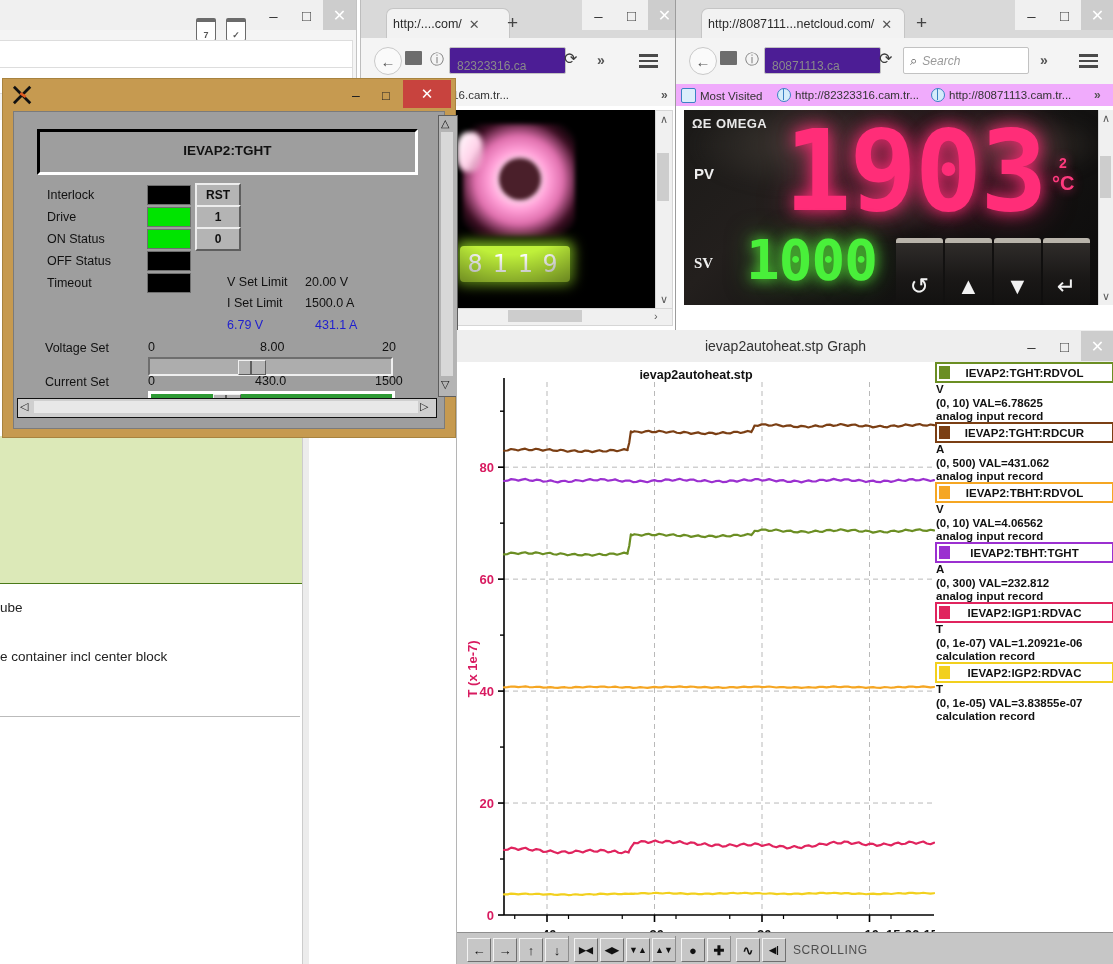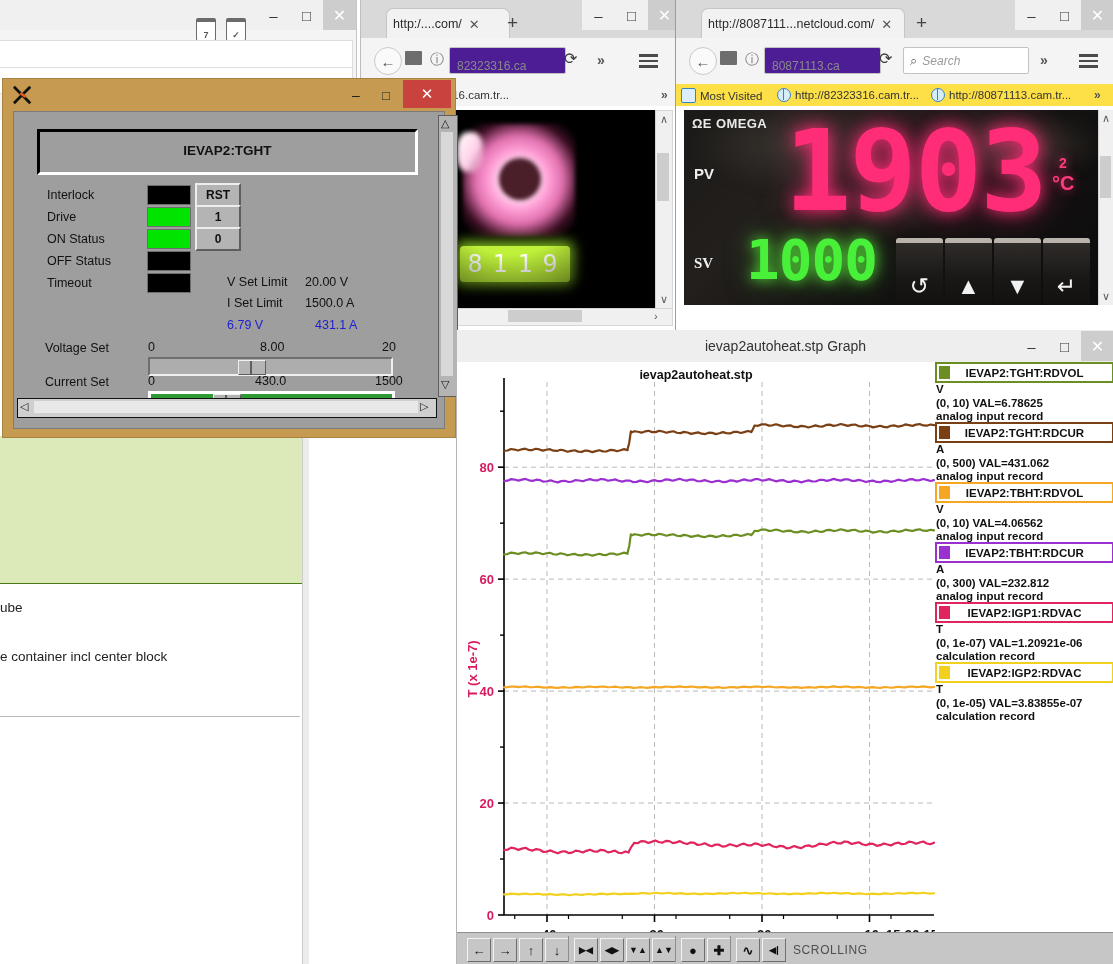--- a/index.html
+++ b/index.html
@@ -76,21 +76,21 @@
   #camsbv{position:absolute;left:655px;top:110px;width:16px;height:198px;background:#f0f0f0;border:1px solid #d6d6d6;}
   #camsbv .thumb{position:absolute;left:1px;top:42px;width:12px;height:48px;background:#cdcdcd;}
   #camsbh{position:absolute;left:455px;top:308px;width:216px;height:16px;background:#f0f0f0;border:1px solid #d6d6d6;}
   #camsbh .thumb{position:absolute;left:52px;top:1px;width:74px;height:12px;background:#cdcdcd;}
   .arrowg{position:absolute;color:#5a5a5a;font-size:11px;}
 
   
   #br2{left:675px;top:0;width:438px;height:330px;background:#f2f2f2;border-left:1px solid #9c9c9c;}
   #br2 .tabstrip{position:absolute;left:0;top:0;width:438px;height:38px;background:#d9d9d9;}
   #br2 .navbar{position:absolute;left:0;top:38px;width:438px;height:46px;background:#f4f4f4;border-bottom:1px solid #d2d2d2;}
-  #br2 .bkbar{position:absolute;left:0;top:84px;width:438px;height:22px;background:#fde047;border-bottom:1px solid #d0d0d0;}
+  #br2 .bkbar{position:absolute;left:0;top:84px;width:438px;height:22px;background:#f0abfc;border-bottom:1px solid #d0d0d0;}
   #br2 .content{position:absolute;left:0;top:106px;width:438px;height:224px;background:#fff;}
 
   
   #omega{position:absolute;left:684px;top:110px;width:414px;height:195px;overflow:hidden;
     background:linear-gradient(135deg,#1b1a18 0%,#231f1d 30%,#141312 60%,#0d0c0c 100%);}
   #omega .blur1{position:absolute;left:10px;top:-10px;width:200px;height:90px;border-radius:40%;
     background:radial-gradient(ellipse,#3a3530 0%,rgba(30,28,26,0) 72%);filter:blur(6px);}
   #omega .blur2{position:absolute;left:230px;top:0px;width:190px;height:70px;border-radius:40%;
     background:radial-gradient(ellipse,#413a33 0%,rgba(30,28,26,0) 72%);filter:blur(7px);}
   #omega .blur3{position:absolute;left:150px;top:55px;width:120px;height:70px;border-radius:50%;
@@ -498,21 +498,21 @@
           <span class="legswatch" style="background: rgb(245, 166, 35);"></span>
           <span>IEVAP2:TBHT:RDVOL</span>
         </div>
         <div class="legtxt">V</div>
         <div class="legtxt">(0, 10) VAL=4.06562</div>
         <div class="legtxt">analog input record</div>
       </div>
       <div class="legitem" style="top: 180px;">
         <div class="legname" style="border: 2px solid rgb(155, 48, 208);">
           <span class="legswatch" style="background: rgb(155, 48, 208);"></span>
-          <span>IEVAP2:TBHT:RDCUR</span>
+          <span>IEVAP2:TBHT:TGHT</span>
         </div>
         <div class="legtxt">A</div>
         <div class="legtxt">(0, 300) VAL=232.812</div>
         <div class="legtxt">analog input record</div>
       </div>
       <div class="legitem" style="top: 240px;">
         <div class="legname" style="border: 2px solid rgb(224, 36, 94);">
           <span class="legswatch" style="background: rgb(224, 36, 94);"></span>
           <span>IEVAP2:IGP1:RDVAC</span>
         </div>

